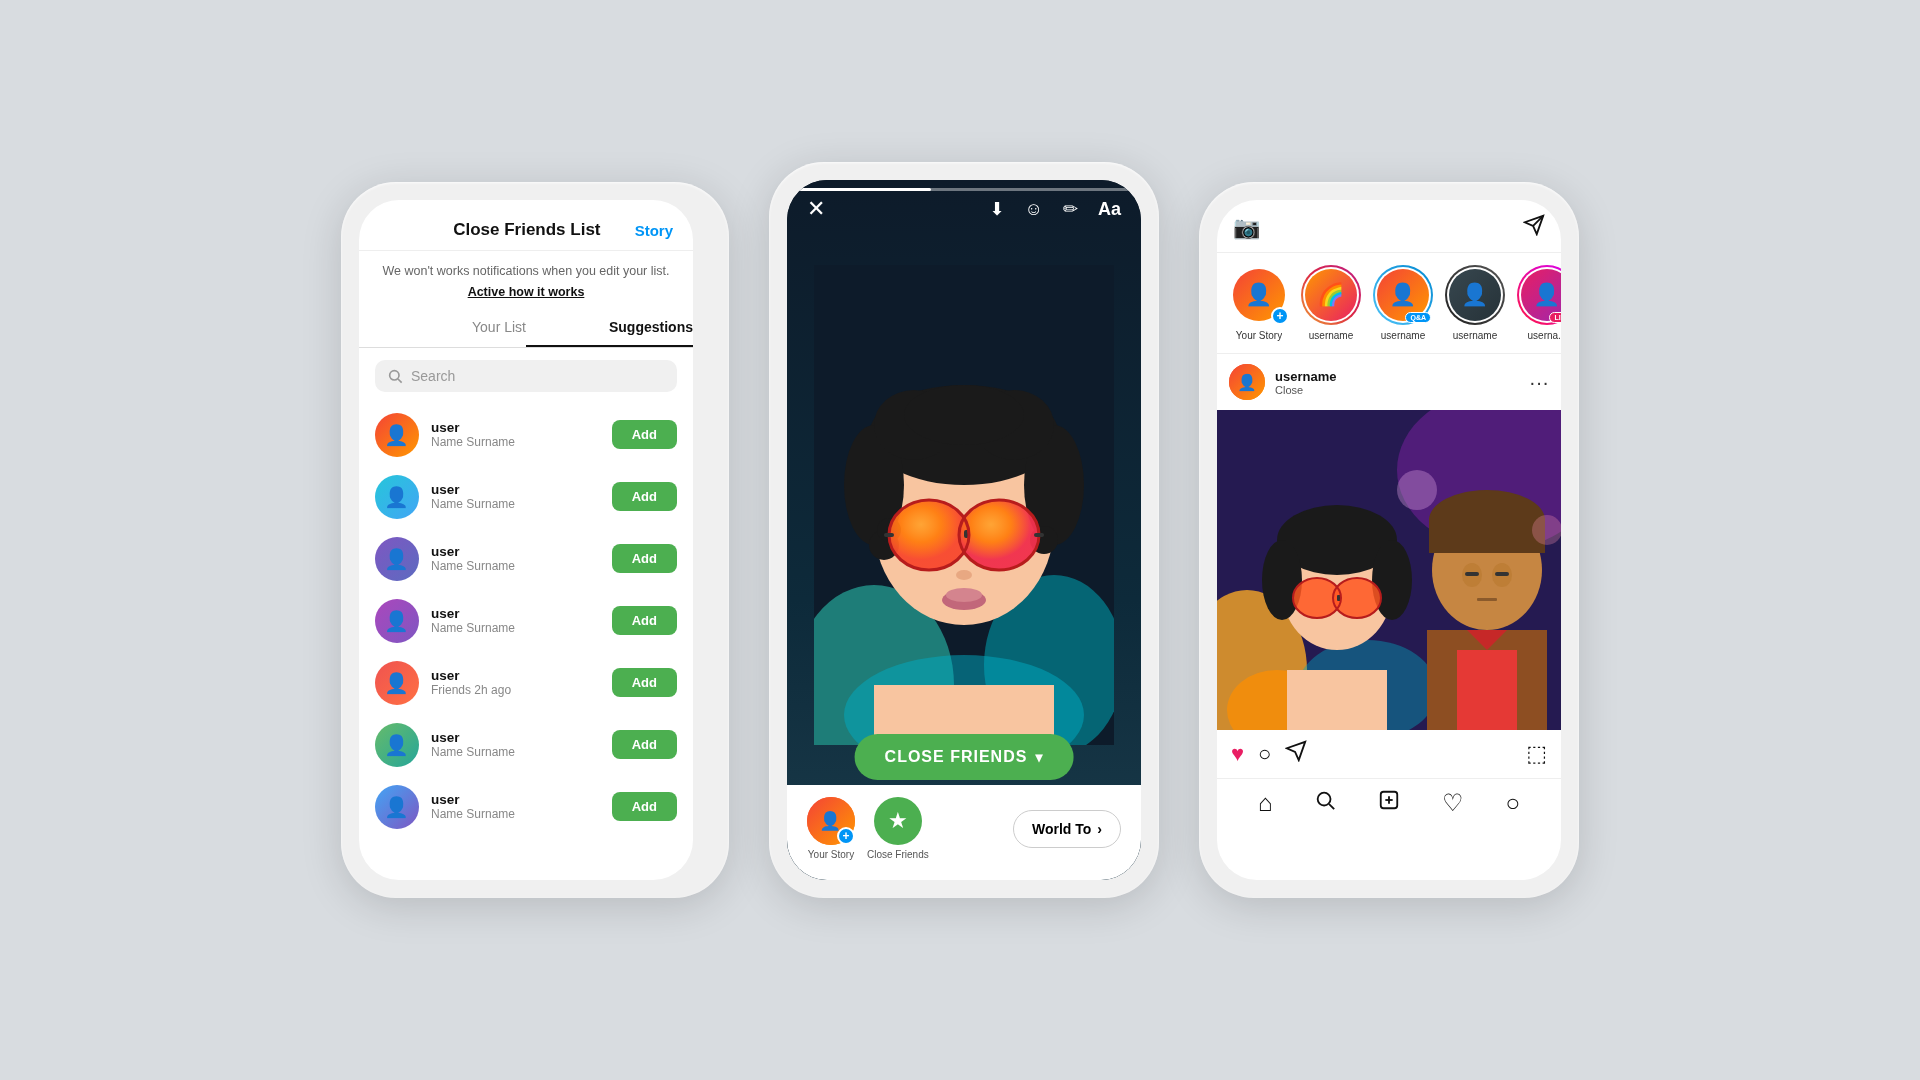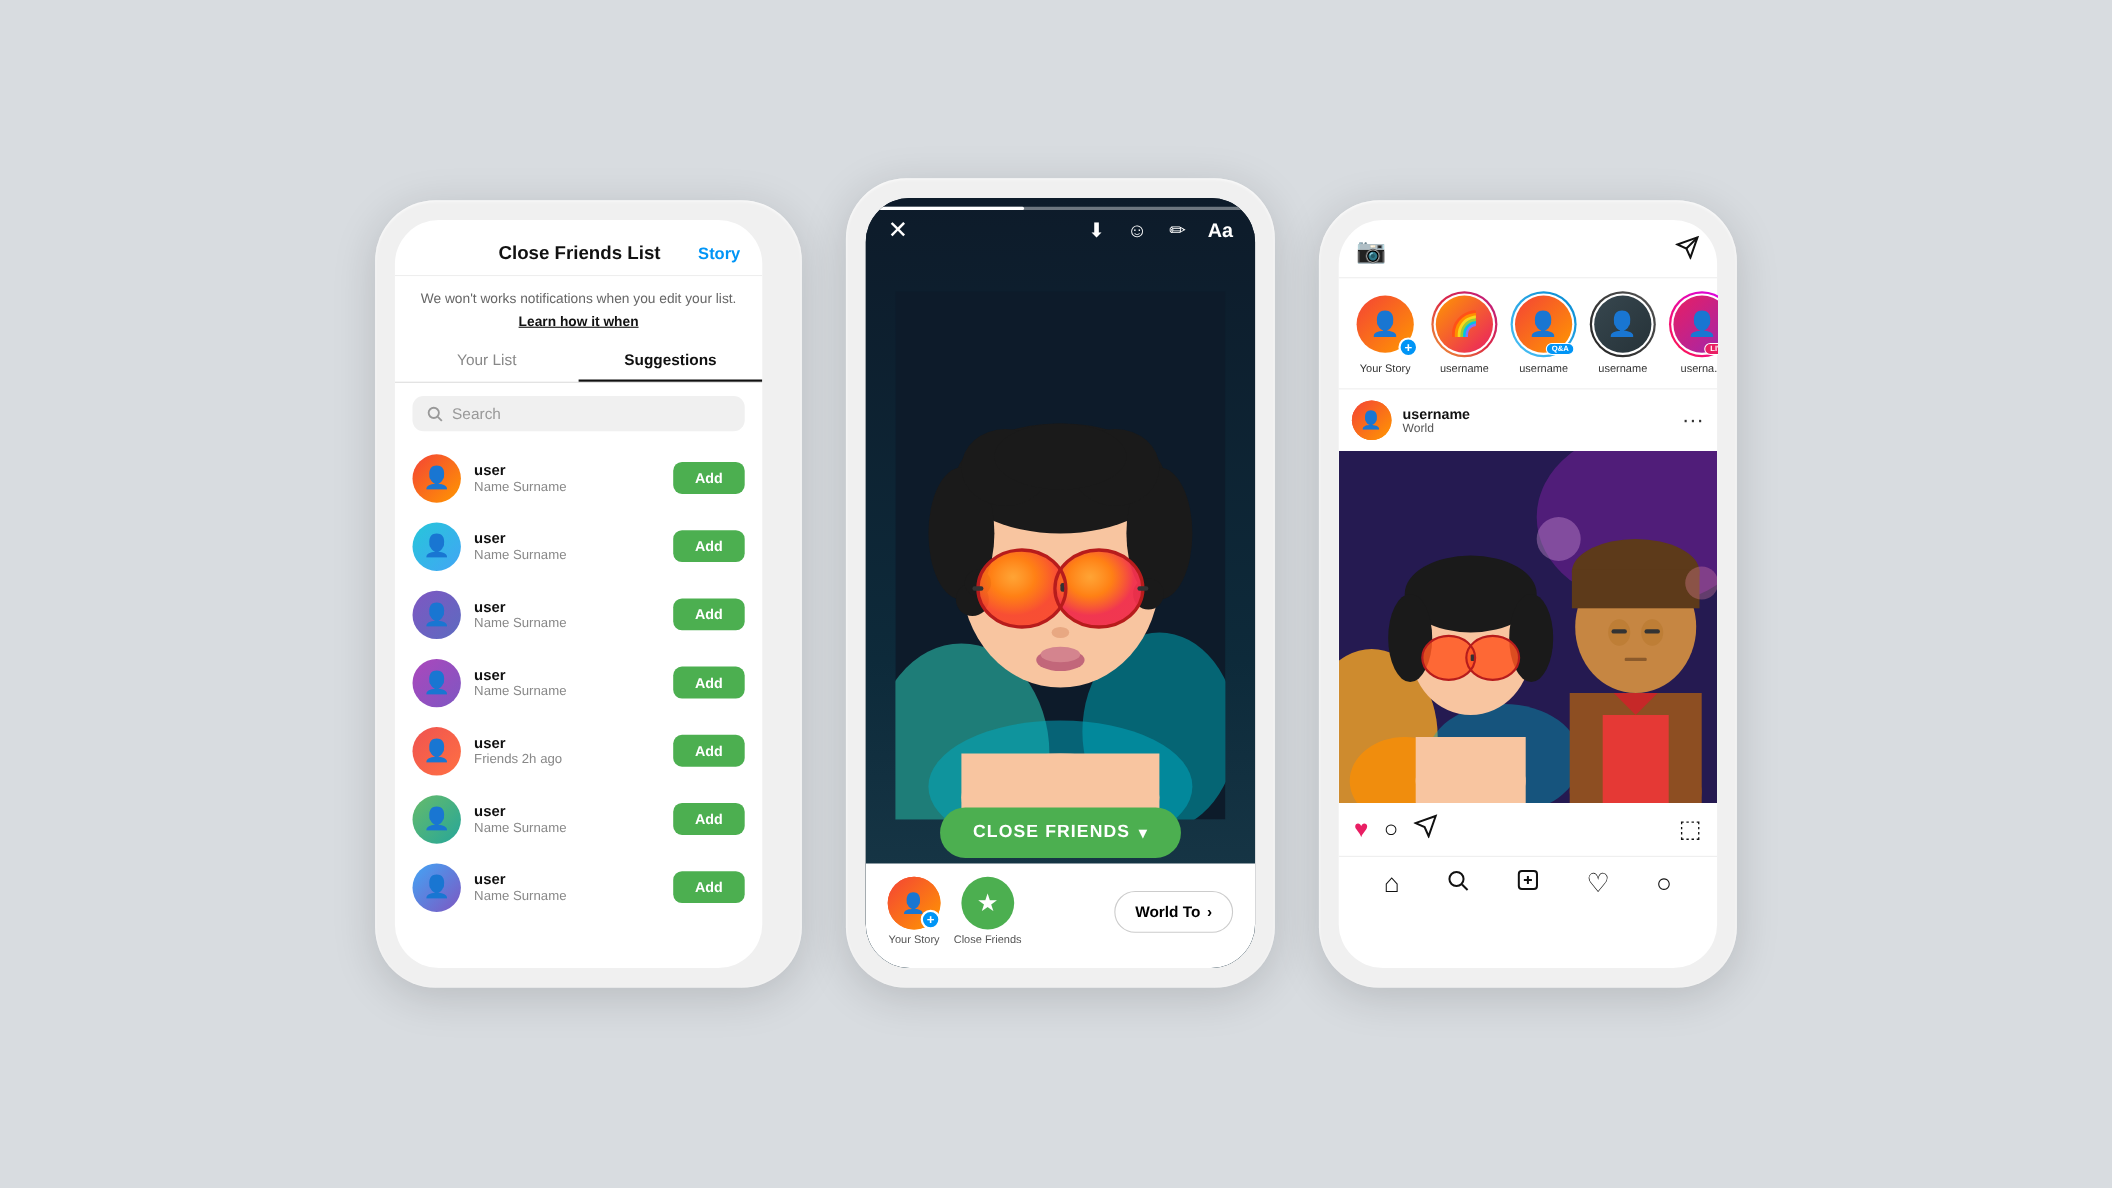--- a/index.html
+++ b/index.html
@@ -81,21 +81,21 @@
       text-decoration: underline;
       margin-bottom: 10px;
     }
 
     .tabs {
       display: flex;
       border-bottom: 1px solid #ddd;
     }
     .tab {
       flex: 1;
-      text-align: center;
+      text-align: right;
       padding: 10px 0;
       font-size: 14px;
       color: #888;
       cursor: pointer;
     }
     .tab.active {
       font-weight: 700;
       color: #111;
       border-bottom: 2px solid #111;
     }
@@ -483,21 +483,21 @@
   <div class="phone phone-1">
     <div class="phone-inner">
 
       <div class="close-friends-header">
         <div style="width:40px"></div>
         <span class="close-friends-title">Close Friends List</span>
         <button class="done-btn">Story</button>
       </div>
 
       <p class="notification-text">We won't works notifications when you edit your list.</p>
-      <a class="learn-link">Learn how it when</a>
+      <a class="learn-link">Active how it works</a>
 
       <div class="tabs">
         <div class="tab">Your List</div>
         <div class="tab active">Suggestions</div>
       </div>
 
       <div class="search-bar">
         <svg class="search-icon-svg" viewBox="0 0 24 24" fill="none" stroke="#999" stroke-width="2.5">
           <circle cx="11" cy="11" r="7"></circle>
           <line x1="16.5" y1="16.5" x2="22" y2="22"></line>
@@ -758,21 +758,21 @@
         </div>
 
       </div>
 
       <div class="post-header">
         <div class="post-avatar">
           <div style="width:36px;height:36px;border-radius:50%;background:linear-gradient(135deg,#f44336,#ff9800);display:flex;align-items:center;justify-content:center;color:white;font-size:16px;">👤</div>
         </div>
         <div class="post-user-info">
           <div class="post-username">username</div>
-          <div class="post-location">World</div>
+          <div class="post-location">Close</div>
         </div>
         <span class="post-more">···</span>
       </div>
 
       <div class="post-image">
         <svg viewBox="0 0 344 320" width="344" height="320">
 
           <rect width="344" height="320" fill="#1a1a2e"></rect>
 
           <rect width="344" height="320" fill="#2d1b69" opacity="0.6"></rect>

